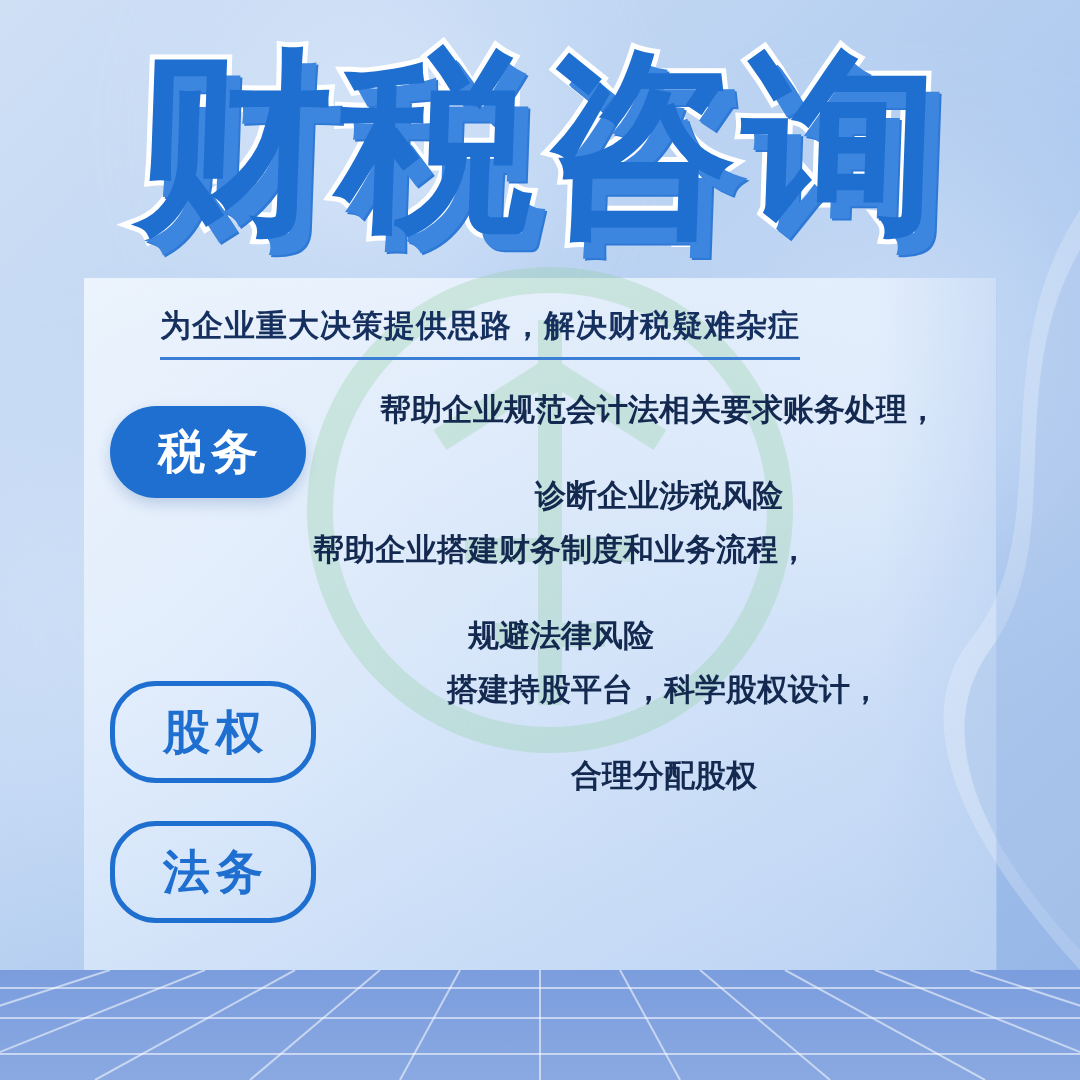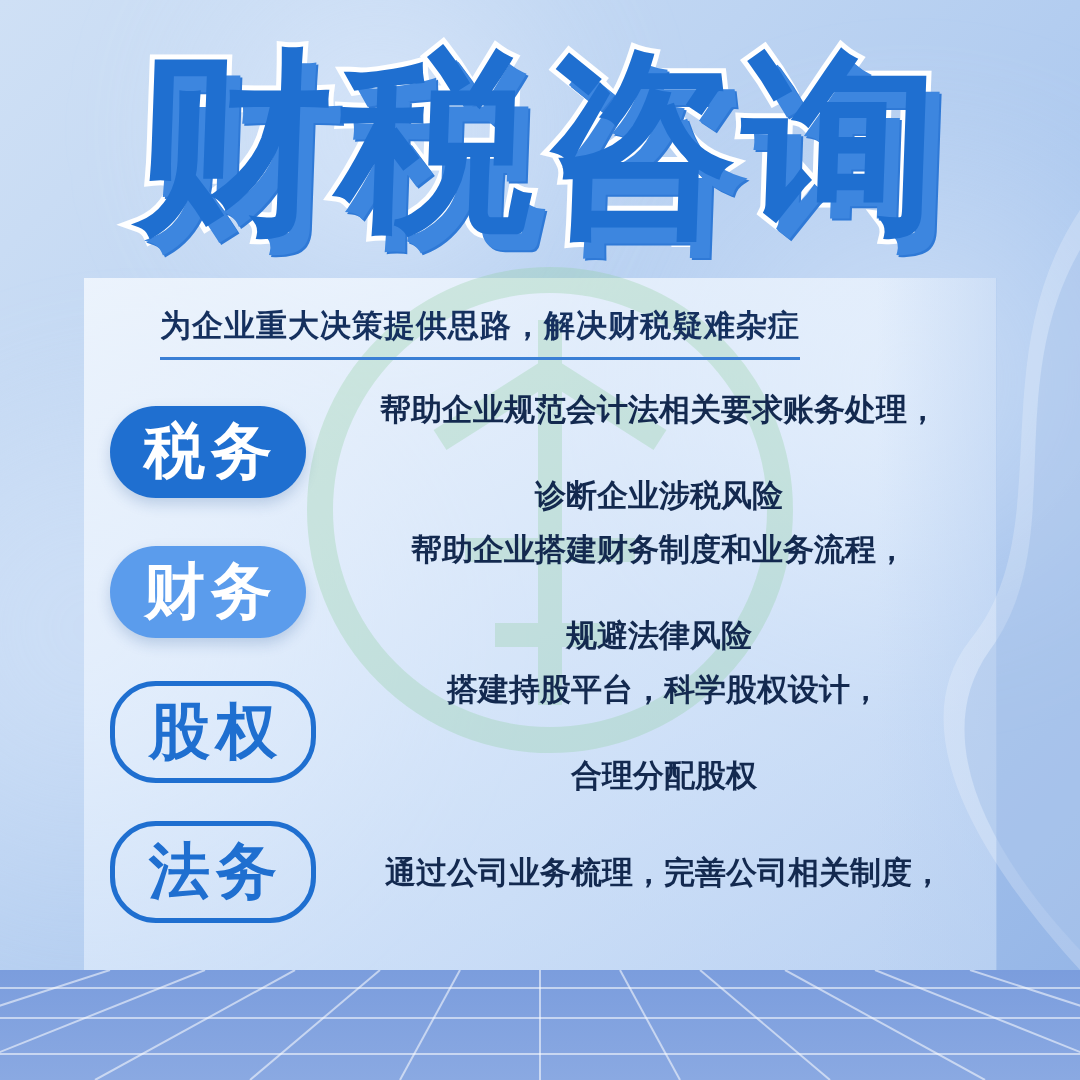--- a/index.html
+++ b/index.html
@@ -148,21 +148,21 @@
   .pill {
     flex: 0 0 auto;
     width: 196px;
     height: 92px;
     border-radius: 46px;
     display: flex;
     align-items: center;
     justify-content: center;
     font-family: "DejaVu Sans", "Liberation Sans", sans-serif;
     font-weight: bold;
-    font-size: 61px;
+    font-size: 47px;
     letter-spacing: 6px;
     text-indent: 6px;
     color: #ffffff;
     box-shadow: 0 6px 14px rgba(30,80,150,0.22);
   }
   .pill.solid-dark { background: #1f6fd0; }
   .pill.solid-mid  { background: #5b9cec; }
   .pill.outline {
     background: transparent;
     color: #1f6fd0;
@@ -229,39 +229,37 @@
 
     <div class="row">
       <div class="pill solid-dark">税务</div>
       <div class="desc">
         <span>帮助企业规范会计法相关要求账务处理，</span>
         <span class="l2">诊断企业涉税风险</span>
       </div>
     </div>
 
     <div class="row">
-      <div class="pill solid-mid">财务</div>
       <div class="desc">
         <span>帮助企业搭建财务制度和业务流程，</span>
         <span class="l2">规避法律风险</span>
       </div>
     </div>
 
     <div class="row">
       <div class="pill outline">股权</div>
       <div class="desc">
         <span>搭建持股平台，科学股权设计，</span>
         <span class="l2">合理分配股权</span>
       </div>
     </div>
 
     <div class="row">
       <div class="pill outline">法务</div>
       <div class="desc">
-        <span>通过公司业务梳理，完善公司相关制度，</span>
       </div>
     </div>
 
   </div>
 
   <div class="floor">
     <svg width="1080" height="110" viewBox="0 0 1080 110">
       <g stroke="rgba(255,255,255,0.55)" stroke-width="2" fill="none">
         <line x1="0" y1="18" x2="1080" y2="18"></line>
         <line x1="0" y1="48" x2="1080" y2="48"></line>

